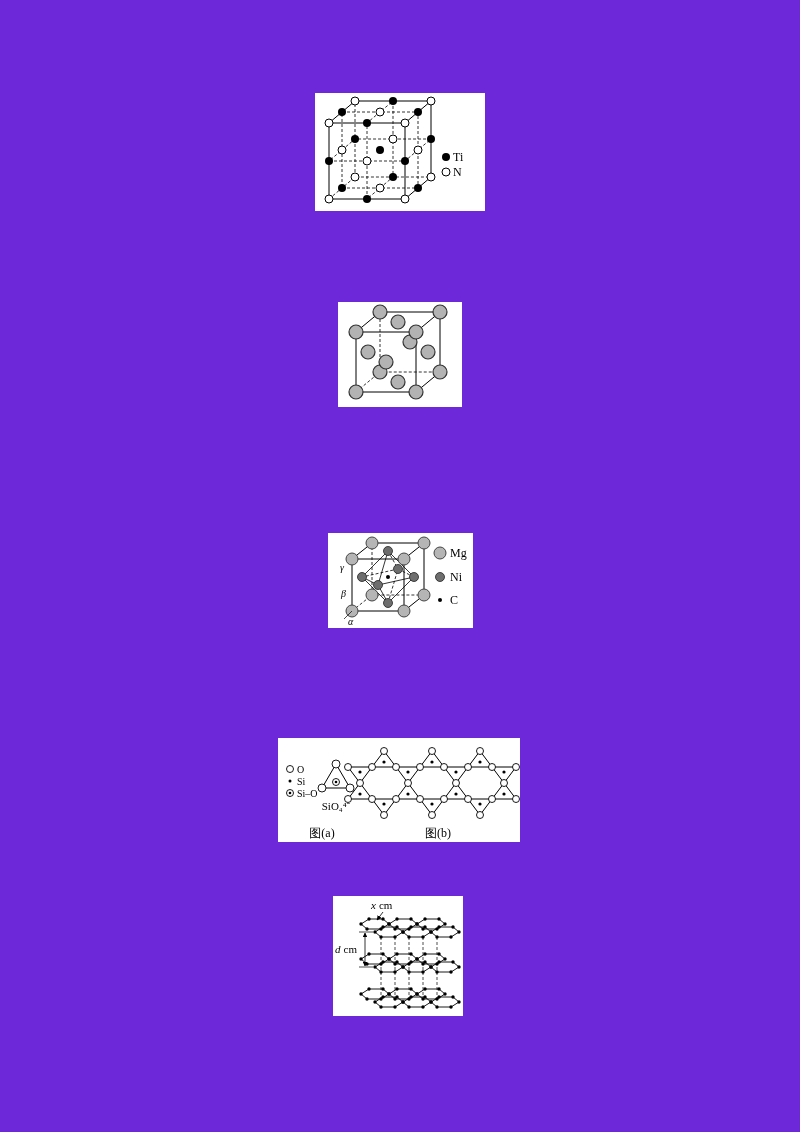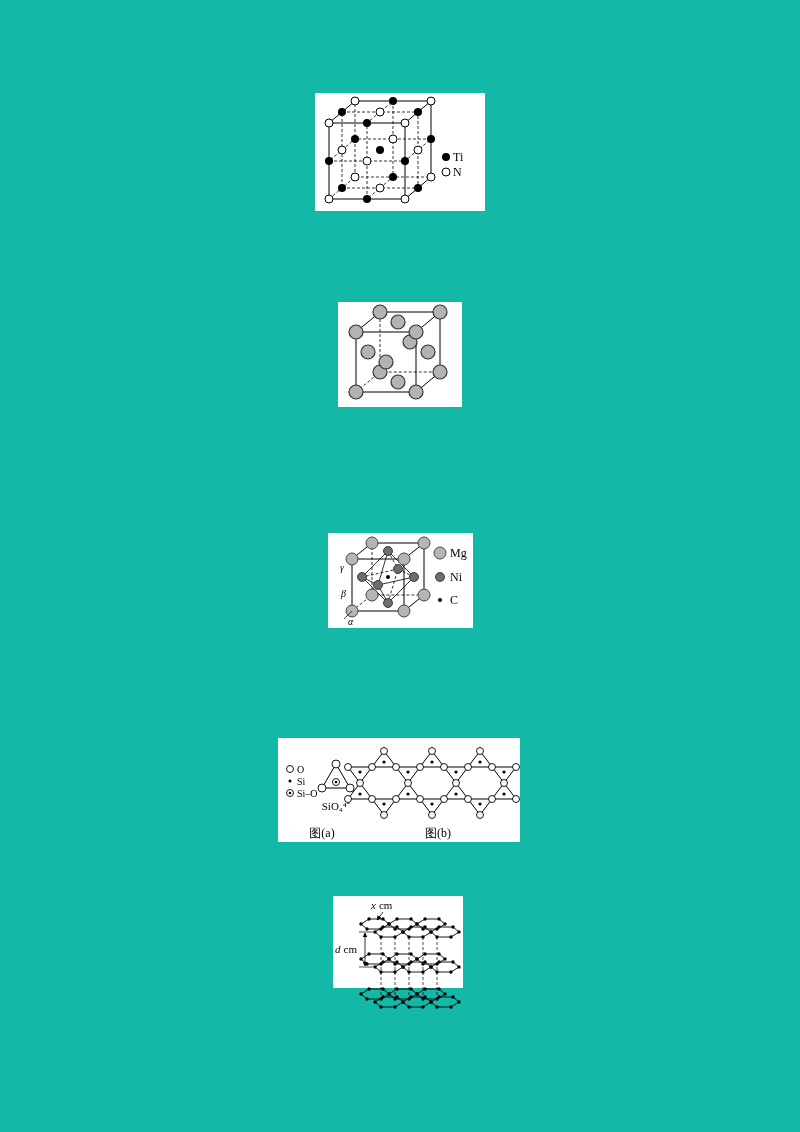--- a/index.html
+++ b/index.html
@@ -1,16 +1,16 @@
 <!DOCTYPE html>
 <html><head>
 <meta charset="utf-8">
 <style>
   html,body{margin:0;padding:0;background:#000;}
-  .page{position:relative;width:800px;height:1132px;background:#14b8a6;overflow:hidden;
+  .page{position:relative;width:800px;height:1132px;background:#6d28d9;overflow:hidden;
         font-family:"Liberation Serif", serif;}
   .fig{position:absolute;background:#fff;}
   svg{display:block;}
   text{fill:#000;}
   .lbl{font-size:12px;}
   .sm{font-size:10px;}
   .md{font-size:11px;}
   .it{font-style:italic;}
   .solid{fill:none;stroke:#000;stroke-width:1;}
   .thin{fill:none;stroke:#000;stroke-width:0.8;}
@@ -230,21 +230,21 @@
           <circle cx="130" cy="56" r="1.6" class="cdot"></circle>
           <circle cx="178" cy="34" r="1.6" class="cdot"></circle>
           <circle cx="178" cy="56" r="1.6" class="cdot"></circle>
           <circle cx="226" cy="34" r="1.6" class="cdot"></circle>
           <circle cx="226" cy="56" r="1.6" class="cdot"></circle>
         </g>
       <text class="lbl" x="160" y="99" text-anchor="middle">图(b)</text>
     </svg>
   </div>
 
-  <div class="fig" style="left:333px;top:896px;width:130px;height:92px;">
+  <div class="fig" style="left:333px;top:896px;width:130px;height:120px;">
     <svg width="130" height="120" viewBox="0 0 130 120">
       <defs>
         <marker id="arr" viewBox="0 0 10 10" refX="9" refY="5" markerWidth="6" markerHeight="6" orient="auto-start-reverse">
           <path d="M0,0 L10,5 L0,10 Z" fill="#000"></path>
         </marker>
       </defs>
 
       <g id="graphite-layers">
           <line x1="48" y1="41" x2="48" y2="106" class="dashv"></line>
           <line x1="62" y1="41" x2="62" y2="106" class="dashv"></line>

